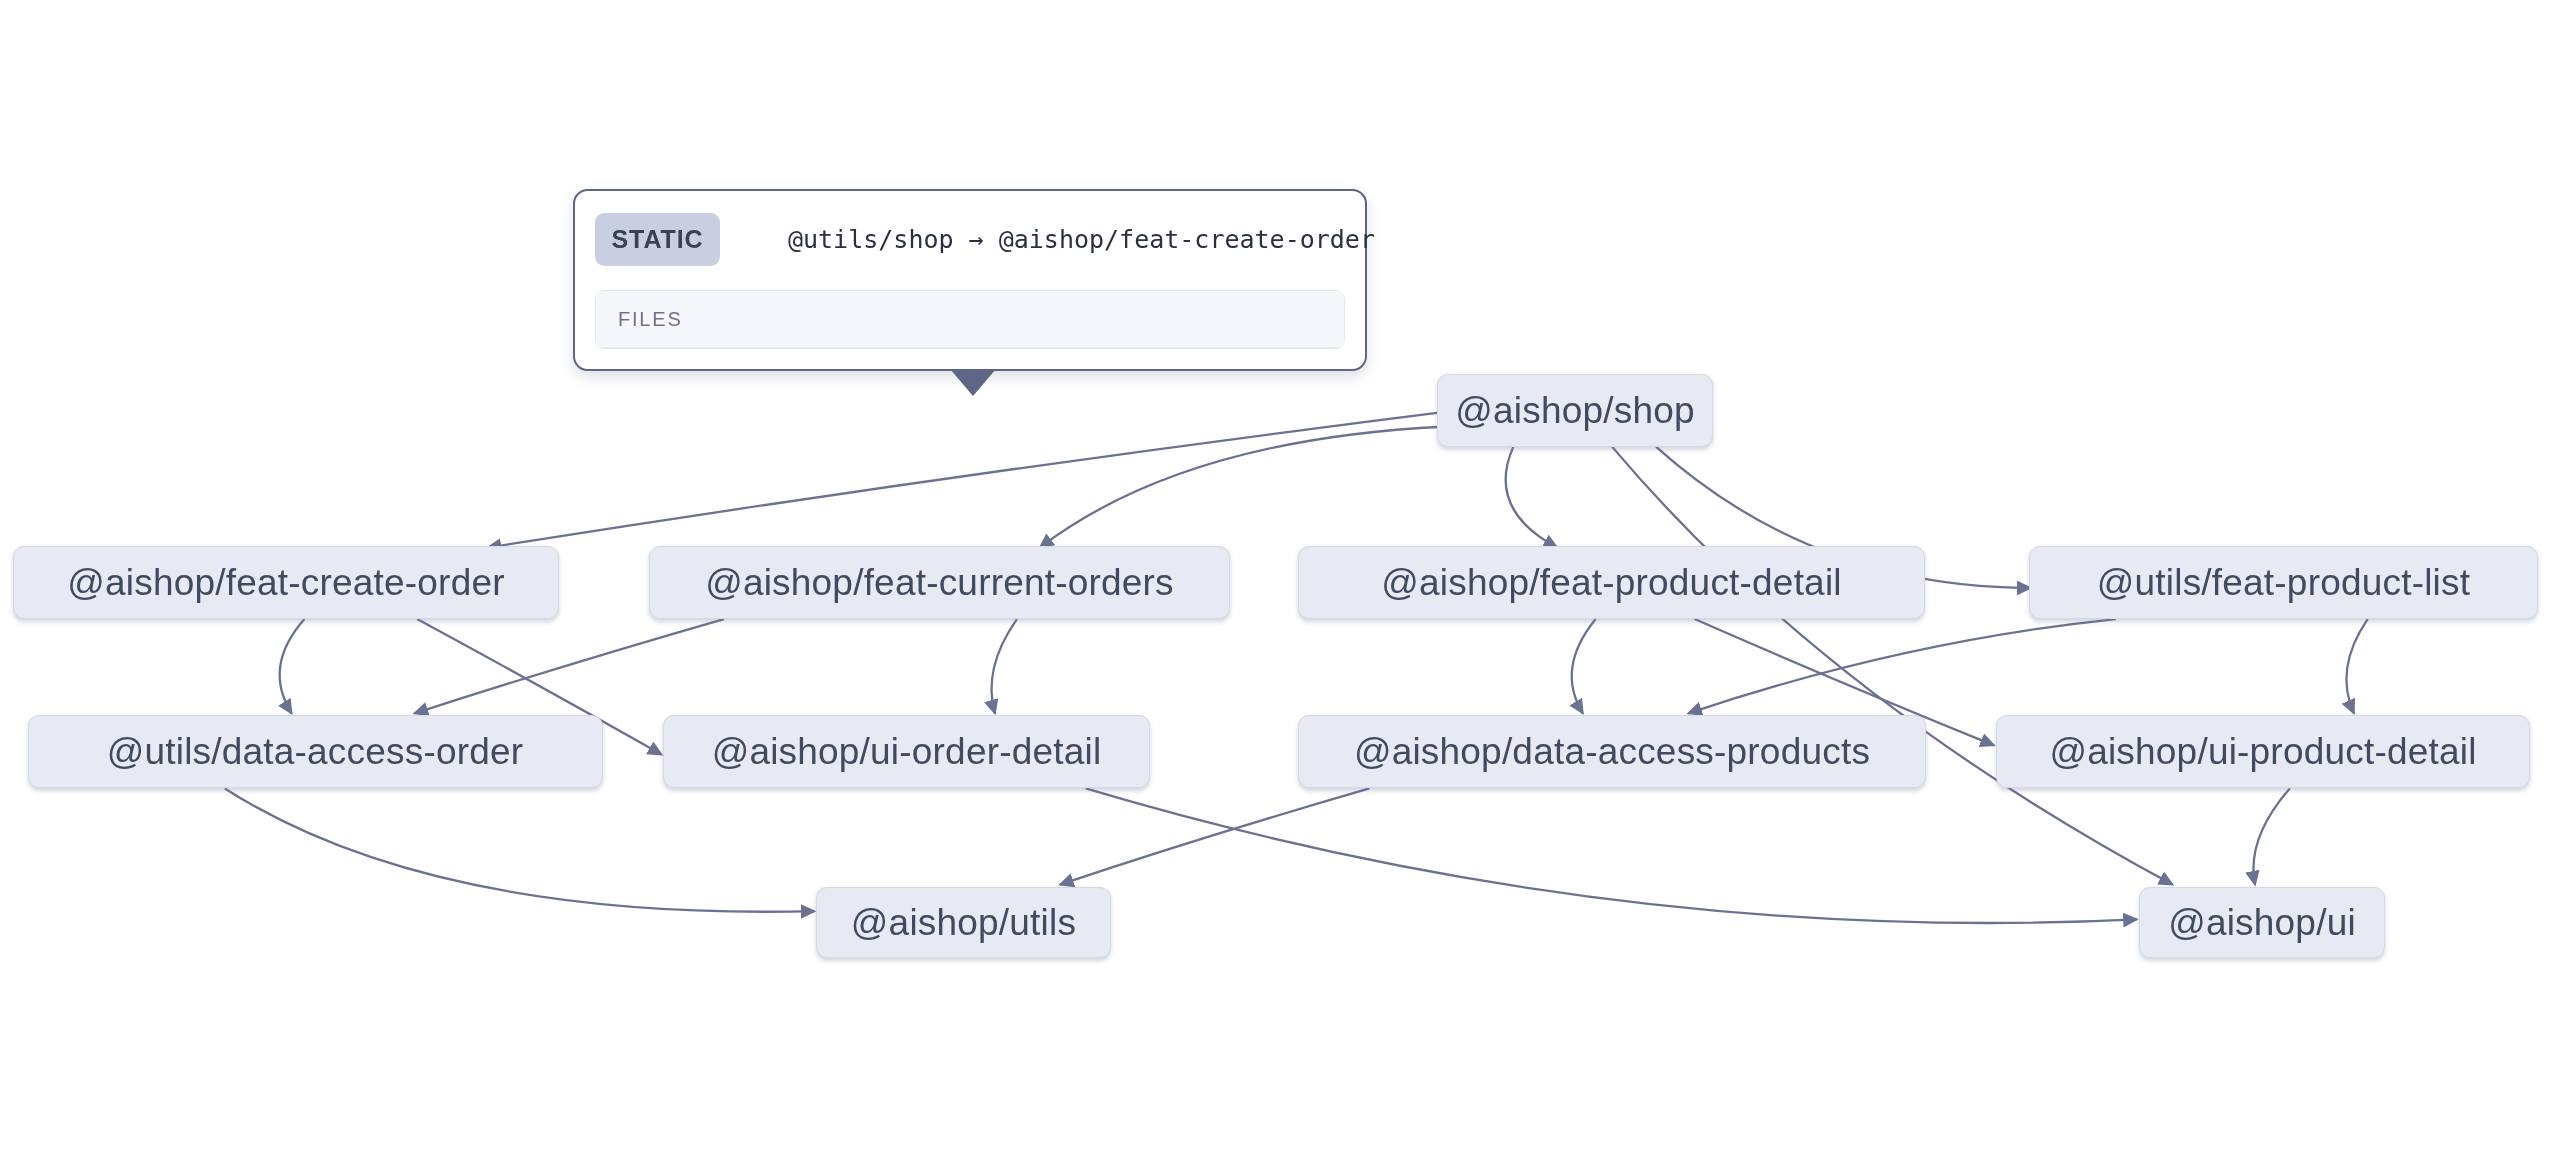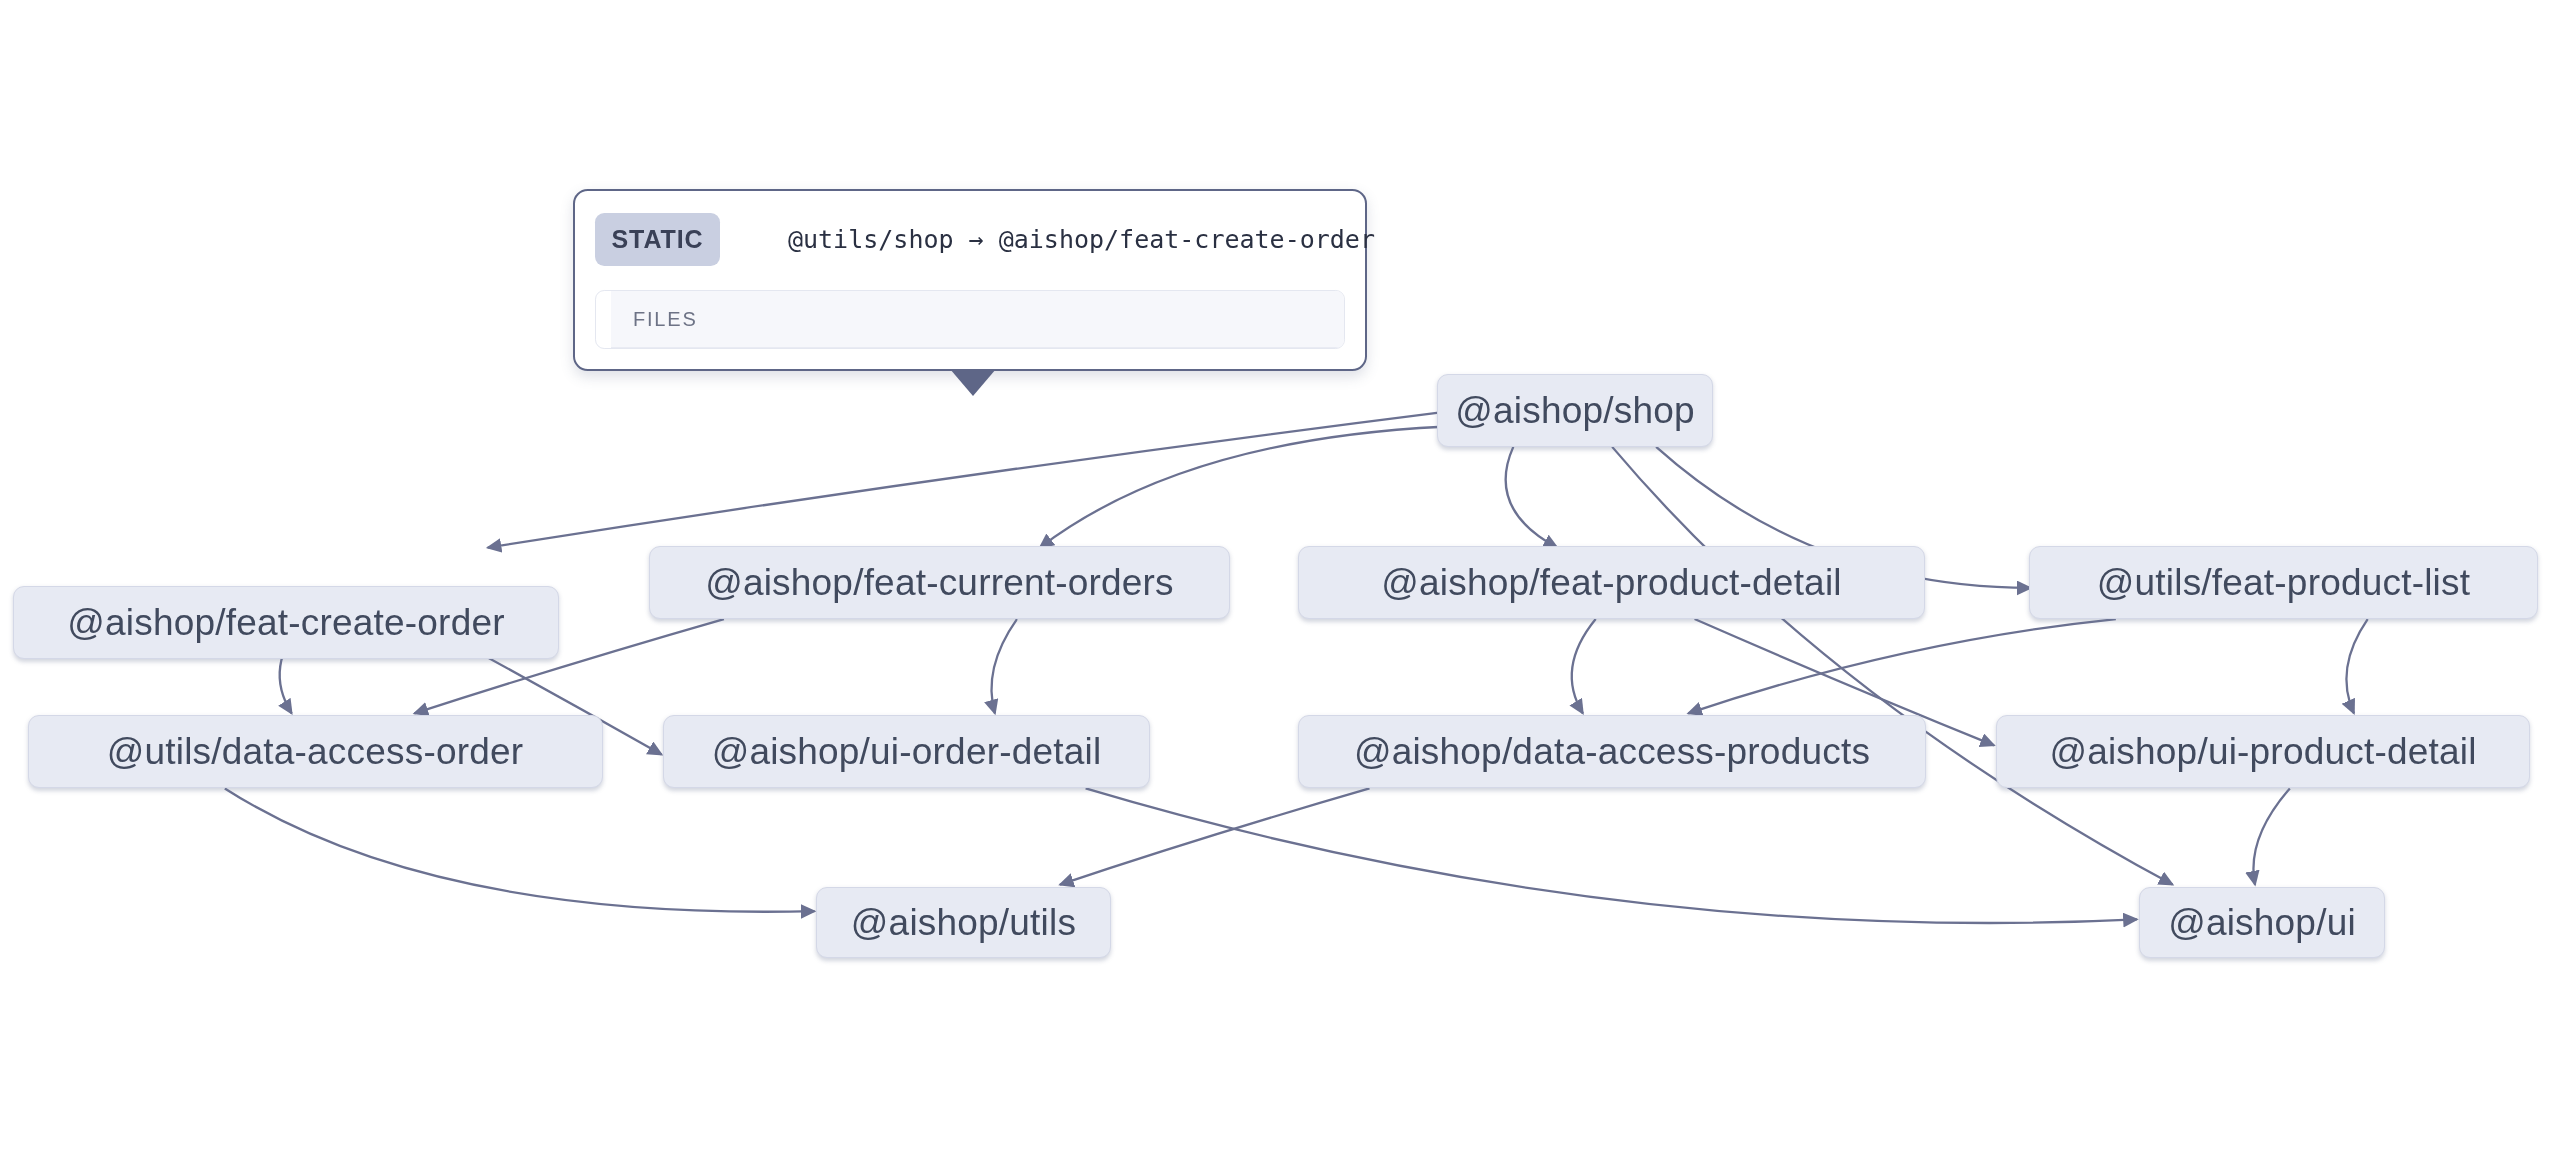--- a/index.html
+++ b/index.html
@@ -56,21 +56,20 @@
     color:var(--title-text,#2a3042);
     margin-left:24px;
     white-space:nowrap;
   }
   .files-box{
     margin-top:24px;
     border:0.9px solid #e4e7f0;
     border-radius:9.2px;
     overflow:hidden;
     background:#ffffff;
-    padding-left:15px;
   }
   .files-header{
     background:var(--files-header-bg,#f6f7fb);
     color:var(--files-header-text,#6d7386);
     font-size:20px;
     font-weight:500;
     letter-spacing:1.8px;
     padding:16.5px 22px;
     border-bottom:0.9px solid #e9ebf3;
   }
@@ -114,21 +113,21 @@
       <path d="M 2310 676 Q 2078 700 1843 779" class="edge" marker-end="url(#arrow)"></path>
       <path d="M 2585 676 Q 2548 730 2570 779" class="edge" marker-end="url(#arrow)"></path>
       <path d="M 245 861 Q 470 1005 889 995" class="edge" marker-end="url(#arrow)"></path>
       <path d="M 1495 861 Q 1312 914 1157 966" class="edge" marker-end="url(#arrow)"></path>
       <path d="M 1185 861 Q 1760 1032 2333 1004" class="edge" marker-end="url(#arrow)"></path>
       <path d="M 2500 861 Q 2452 916 2462 966" class="edge" marker-end="url(#arrow)"></path>
     </svg>
 
   <div id="nodes">
       <div class="node" style="left: 1437px; top: 374px; width: 276px; height: 73px;">@aishop/shop</div>
-      <div class="node" style="left: 13px; top: 546px; width: 546px; height: 73px; margin-top: 40px;">@aishop/feat-create-order</div>
+      <div class="node" style="left: 13px; top: 546px; width: 546px; height: 73px;">@aishop/feat-create-order</div>
       <div class="node" style="left: 649px; top: 546px; width: 581px; height: 73px;">@aishop/feat-current-orders</div>
       <div class="node" style="left: 1298px; top: 546px; width: 627px; height: 73px;">@aishop/feat-product-detail</div>
       <div class="node" style="left: 2029px; top: 546px; width: 509px; height: 73px;">@utils/feat-product-list</div>
       <div class="node" style="left: 27.5px; top: 715px; width: 575px; height: 73px;">@utils/data-access-order</div>
       <div class="node" style="left: 663px; top: 715px; width: 487px; height: 73px;">@aishop/ui-order-detail</div>
       <div class="node" style="left: 1298px; top: 715px; width: 628px; height: 73px;">@aishop/data-access-products</div>
       <div class="node" style="left: 1996px; top: 715px; width: 534px; height: 73px;">@aishop/ui-product-detail</div>
       <div class="node" style="left: 816px; top: 887px; width: 295px; height: 71px;">@aishop/utils</div>
       <div class="node" style="left: 2139px; top: 887px; width: 246px; height: 71px;">@aishop/ui</div>
     </div>

